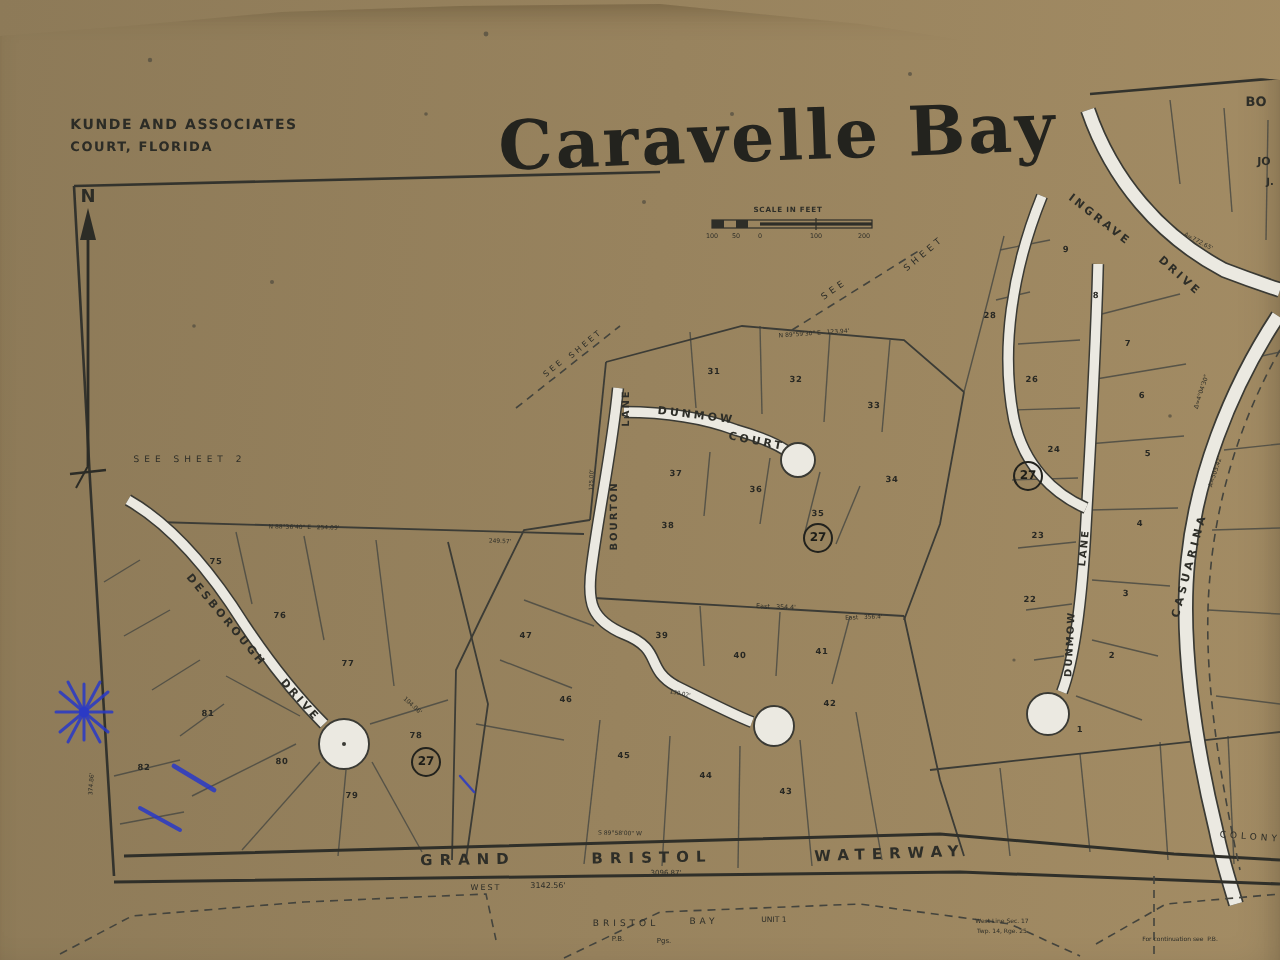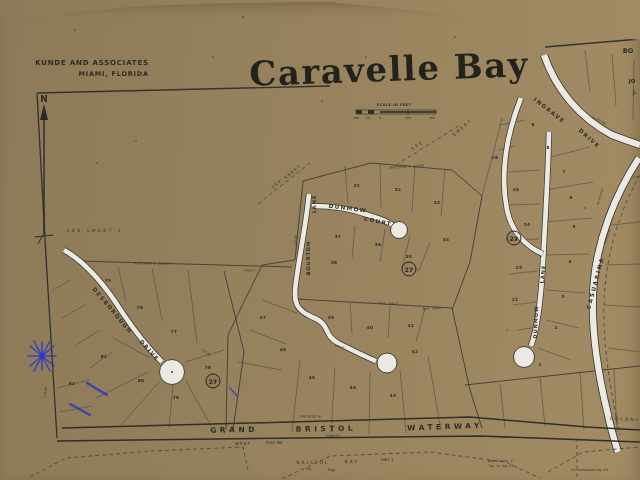--- a/index.html
+++ b/index.html
@@ -22,21 +22,21 @@
   .rdw-i{fill:none;stroke:#ebe9e1;stroke-width:6.3;}
   .cul{fill:#ebe9e1;stroke:#3a3a34;stroke-width:.95;}
   .dsh{fill:none;stroke:#44443d;stroke-width:.8;stroke-dasharray:4 3;}
   .blue{stroke:#2838c8;fill:none;stroke-linecap:round;opacity:.85;}
   .speck{fill:#3c3c36;opacity:.55;}
   .mt{position:absolute;transform:translate(-50%,-50%);white-space:pre;color:#2e2e28;line-height:1;}
   .lot{position:absolute;transform:translate(-50%,-50%);font-weight:600;font-size:4.2px;color:#282823;letter-spacing:.3px;line-height:1;}
   .badge{position:absolute;width:13px;height:13px;border:1.3px solid #22221d;border-radius:50%;
     display:flex;align-items:center;justify-content:center;font-weight:700;font-size:6px;color:#1d1d18;
     transform:translate(-50%,-50%);background:rgba(0,0,0,.02);line-height:1;}
-  #firm{position:absolute;left:92px;top:68px;transform:translate(-50%,-50%);text-align:right;color:#2c2c26;}
+  #firm{position:absolute;left:92px;top:68px;transform:translate(-50%,-50%);text-align:left;color:#2c2c26;}
   #firm .l1{font-size:7px;font-weight:700;letter-spacing:.8px;white-space:nowrap;}
   #firm .l2{font-size:6.5px;font-weight:700;letter-spacing:.8px;margin-top:3px;white-space:nowrap;}
   #title{position:absolute;left:389px;top:69px;transform:translate(-50%,-50%) rotate(-2deg);
     font-family:"DejaVu Serif",serif;font-weight:800;font-size:34px;letter-spacing:1.5px;color:#23231e;white-space:nowrap;}
   #nlabel{position:absolute;left:44px;top:99px;transform:translate(-50%,-50%);font-size:9px;font-weight:700;color:#2c2c26;}
   #scalebar{position:absolute;left:352px;top:102px;width:92px;height:22px;}
   #scalebar .cap{position:absolute;left:42px;top:3px;transform:translate(-50%,-50%);font-size:3.6px;font-weight:700;letter-spacing:.4px;color:#2e2e28;white-space:nowrap;}
   #scalebar svg{position:absolute;left:0;top:0;}
   .tick{position:absolute;top:15px;transform:translate(-50%,0);font-size:3.2px;color:#2e2e28;line-height:1;}
 </style>
@@ -203,21 +203,21 @@
           <circle class="speck" cx="585" cy="208" r="0.9"></circle>
         <circle class="speck" cx="455" cy="37" r="1"></circle>
           <circle class="speck" cx="213" cy="57" r="0.9"></circle>
         <circle class="speck" cx="75" cy="30" r="1.1"></circle>
           <circle class="speck" cx="507" cy="330" r="0.8"></circle>
       </g>
     </svg>
 
     <div id="firm">
       <div class="l1">KUNDE AND ASSOCIATES</div>
-      <div class="l2">MIAMI, FLORIDA</div>
+      <div class="l2">COURT, FLORIDA</div>
     </div>
 
     <div id="title">Caravelle Bay</div>
 
     <div id="nlabel">N</div>
 
     <div id="scalebar">
       <div class="cap">SCALE IN FEET</div>
       <svg width="92" height="14">
         <rect x="4" y="8" width="80" height="4" fill="none" stroke="#2e2e28" stroke-width=".6"></rect>

